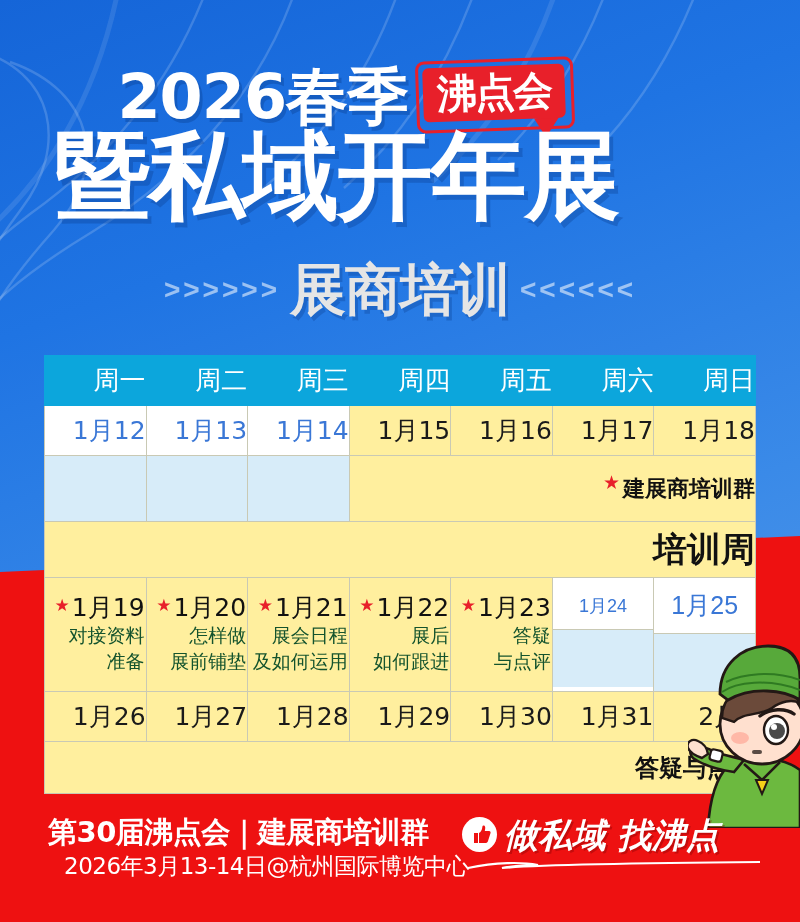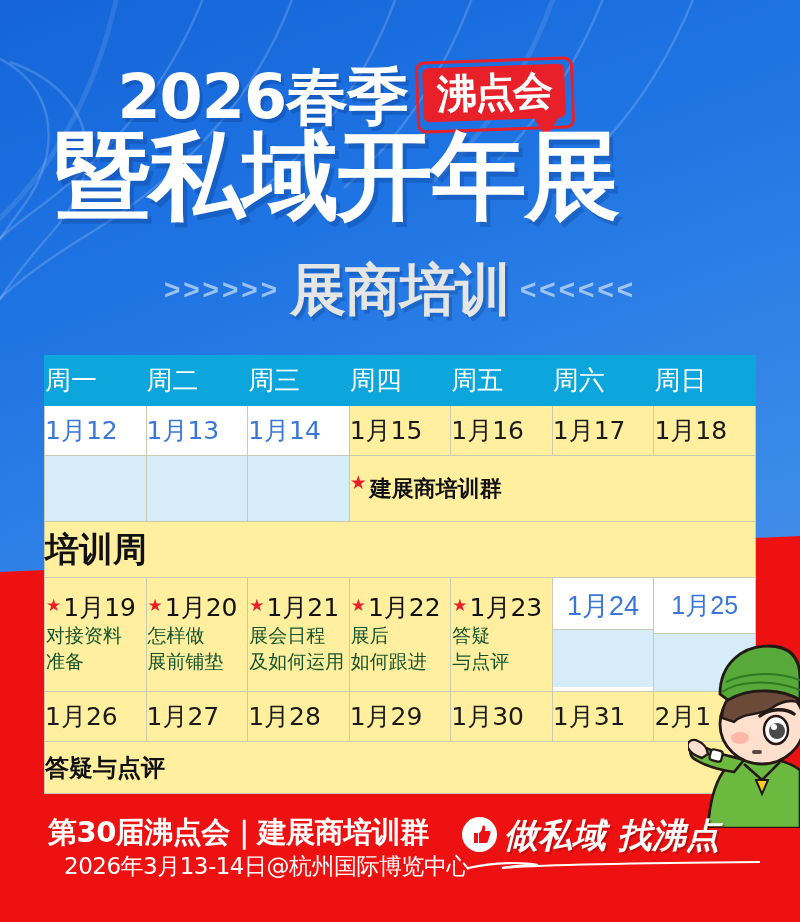--- a/index.html
+++ b/index.html
@@ -86,21 +86,21 @@
   }
 
   
   .cal{
     position:absolute; left:44px; top:355px; width:712px;
     border-collapse:collapse; table-layout:fixed;
     background:#fff;
   }
   .cal td,.cal th{
     border:1px solid #c9c9b4;
-    text-align:left; vertical-align:middle; padding:0;
+    text-align:right; vertical-align:middle; padding:0;
   }
   .cal thead th{
     background:#0CA6DC; color:#fff; height:50px;
     font-size:26px; font-weight:normal; border-color:#0CA6DC;
     font-family:"DejaVu Sans","Liberation Sans",sans-serif;
   }
   .r-date td{ height:50px; font-size:25px;
     font-family:"DejaVu Sans","Liberation Sans",sans-serif; }
   .d-white{ background:#ffffff; color:#3a77d6; }
   .d-yellow{ background:#ffef9e; color:#1a1a1a; }
@@ -266,21 +266,21 @@
           <div class="task-d"><span class="task-star">★</span><span>1月22</span></div>
           <div class="task-t">展后</div>
           <div class="task-t">如何跟进</div>
         </td>
         <td class="c-yellow">
           <div class="task-d"><span class="task-star">★</span><span>1月23</span></div>
           <div class="task-t">答疑</div>
           <div class="task-t">与点评</div>
         </td>
         <td class="c-white" style="padding:0">
-          <div style="height:48px;display:flex;align-items:center;justify-content:center;background:#fff;color:#3a77d6;font-size:27px;border-bottom:1px solid #c9c9b4">1月24</div>
+          <div style="height:48px;display:flex;align-items:center;justify-content:center;background:#fff;color:#3a77d6;font-size:18px;border-bottom:1px solid #c9c9b4">1月24</div>
           <div style="height:57px;background:#d7ecf9"></div>
         </td>
         <td class="c-white" style="padding:0">
           <div style="height:56px;display:flex;align-items:center;justify-content:center;background:#fff;color:#3a77d6;font-size:25px;border-bottom:1px solid #c9c9b4">1月25</div>
           <div style="height:57px;background:#d7ecf9"></div>
         </td>
       </tr>
 
       <tr class="r-date">
         <td class="d-yellow">1月26</td>

